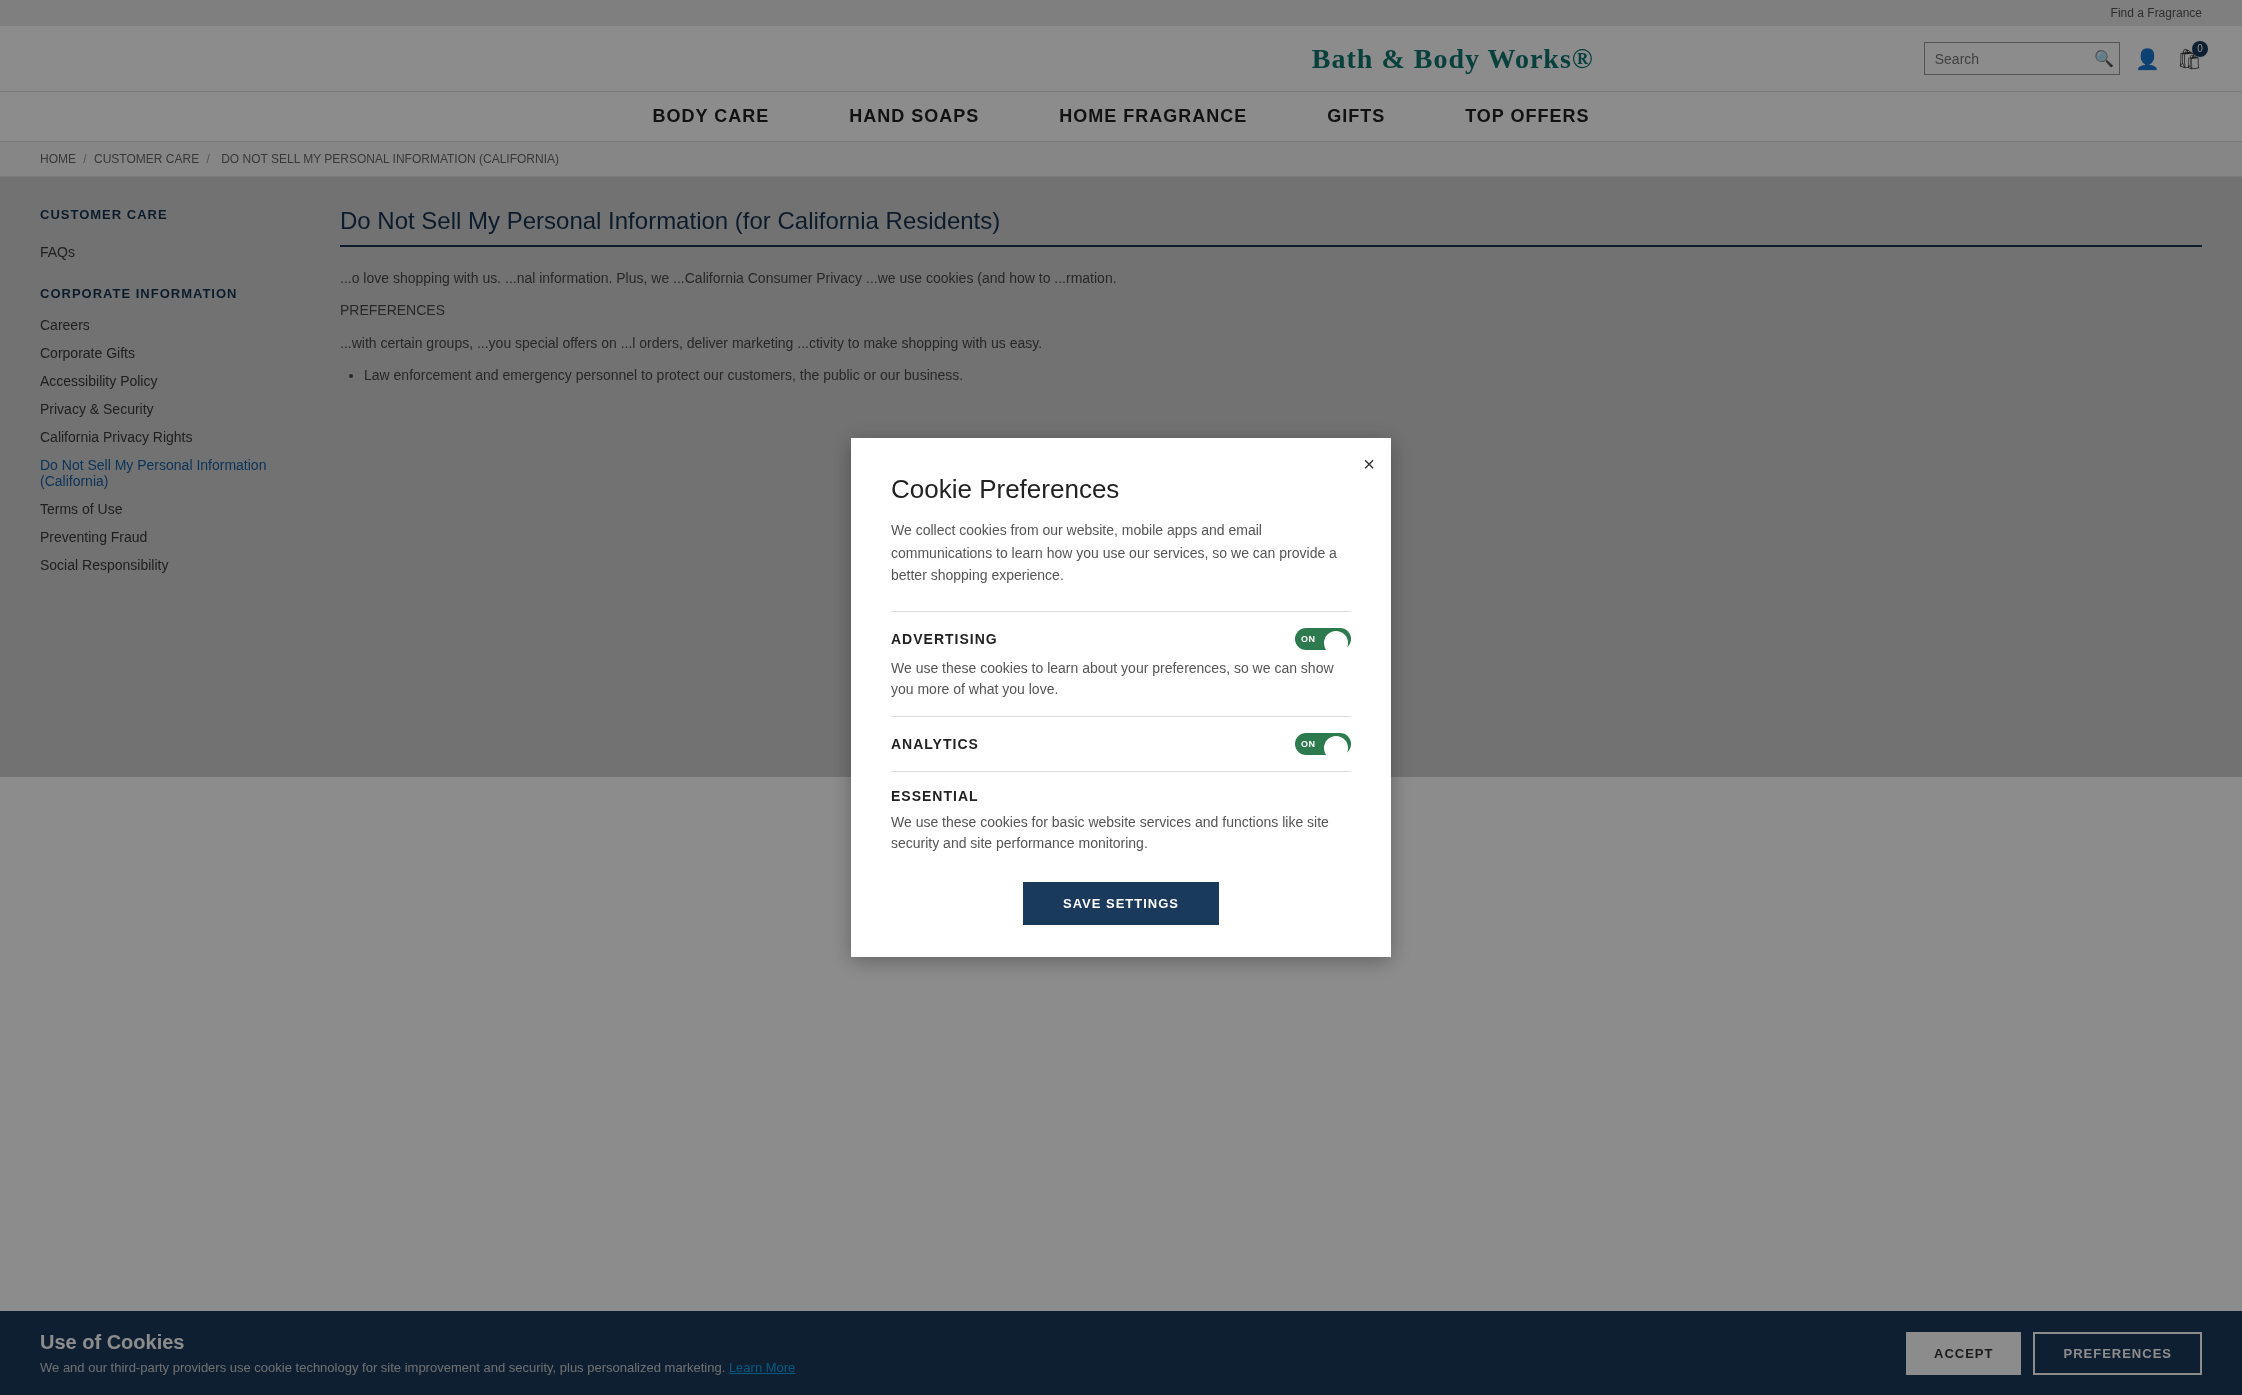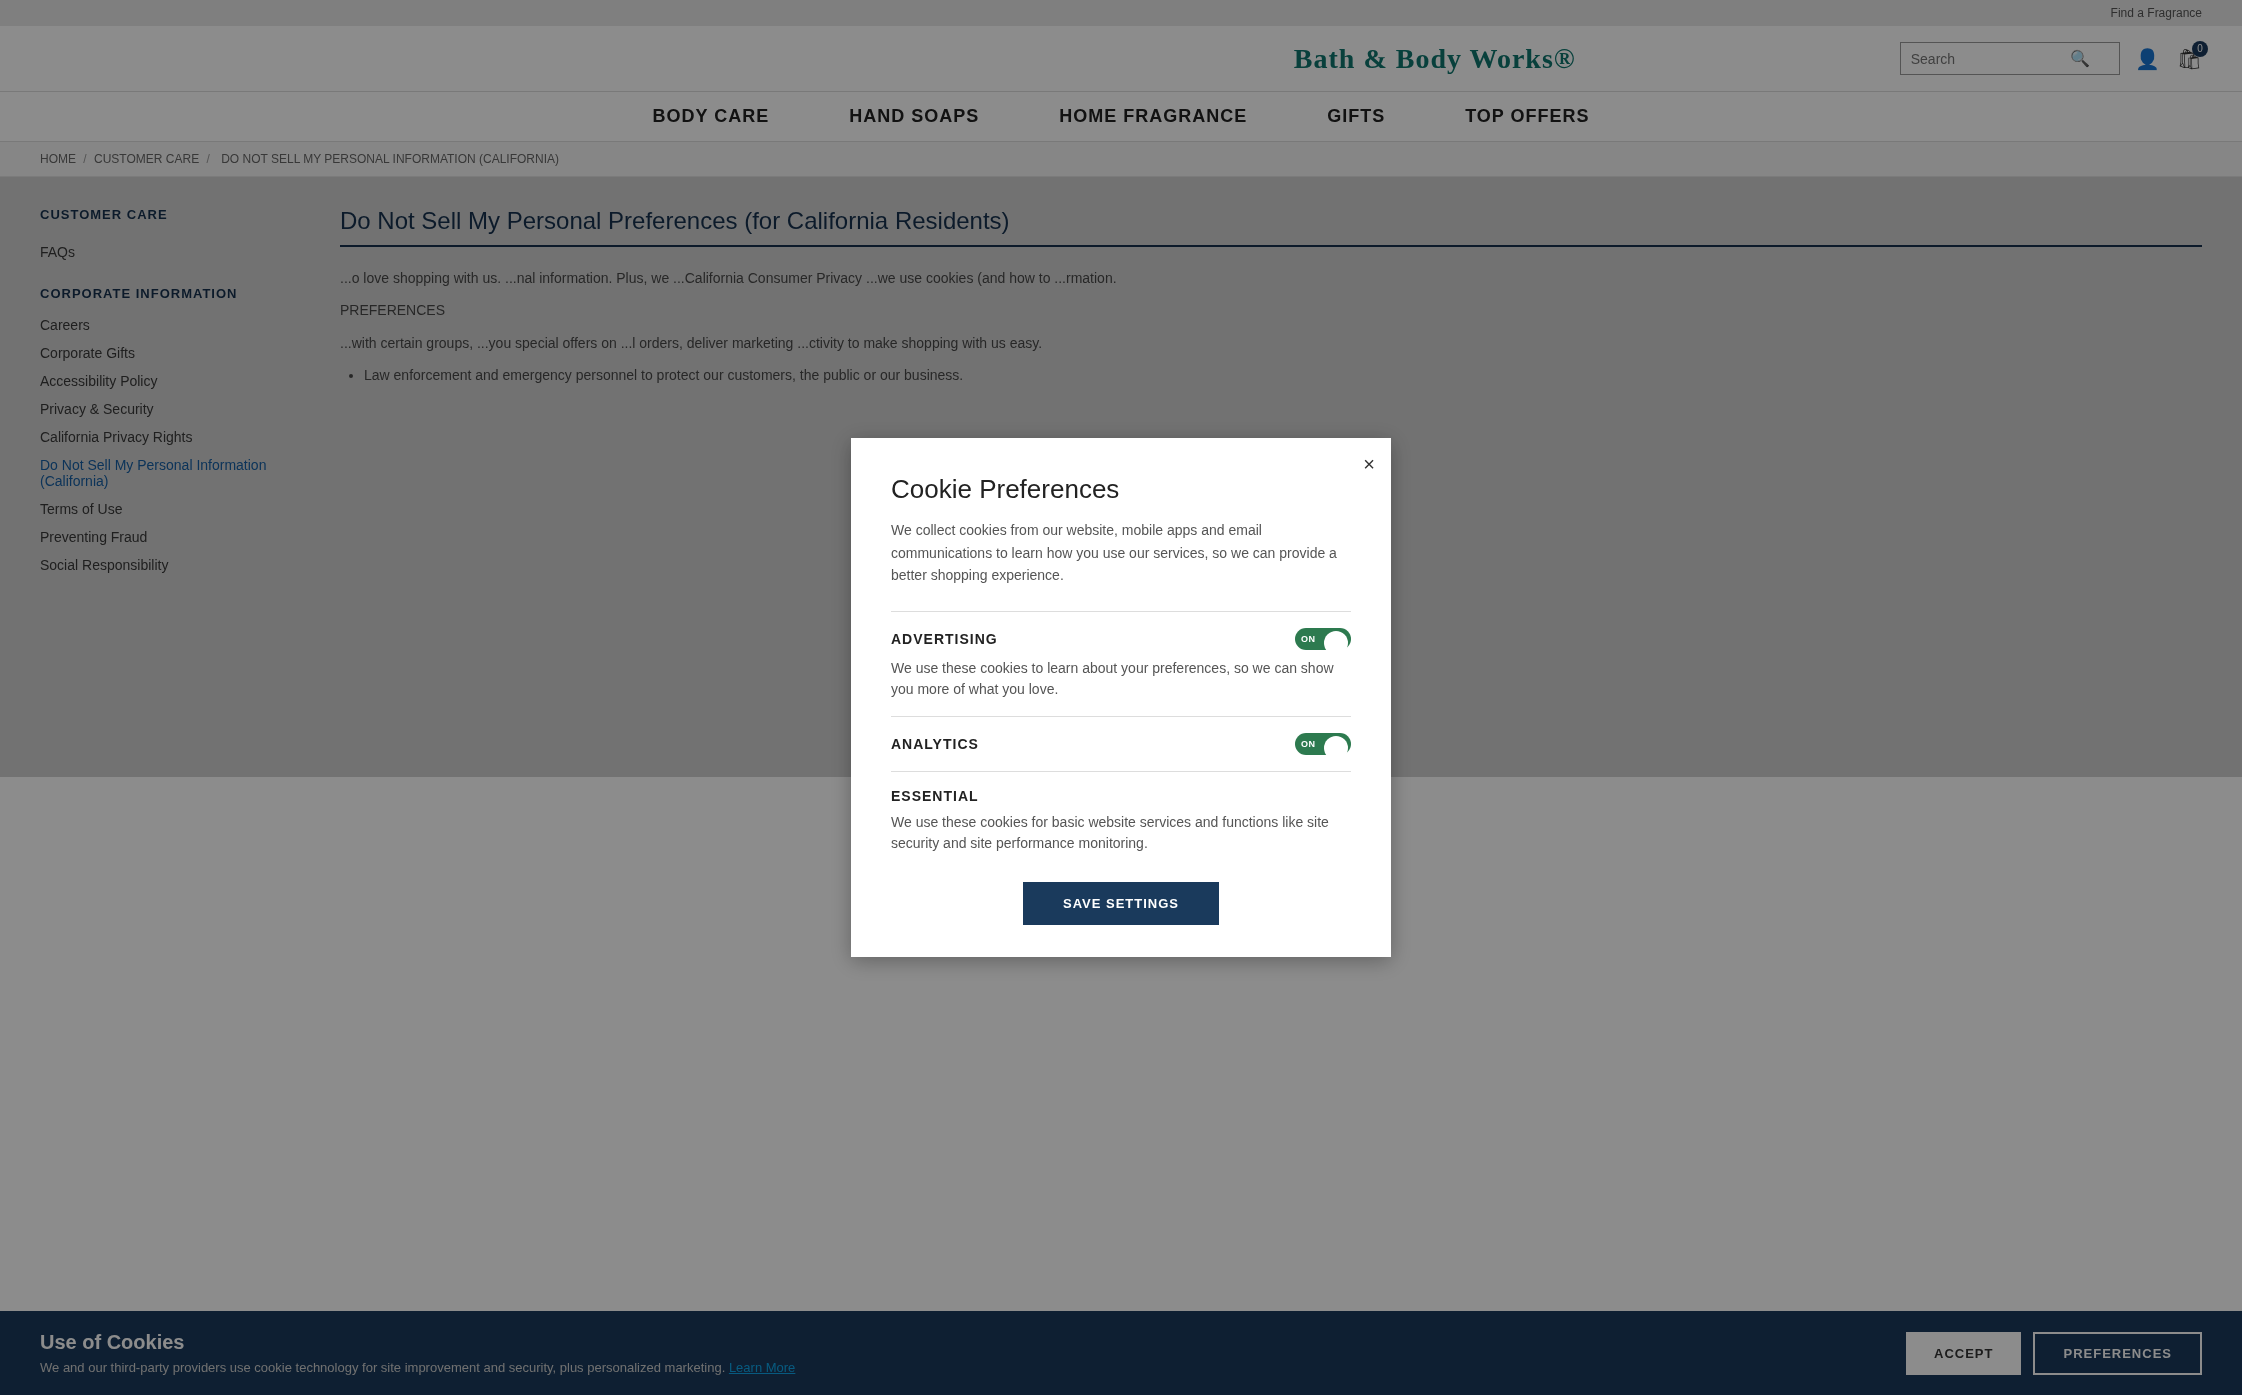--- a/index.html
+++ b/index.html
@@ -35,21 +35,21 @@
     .header-right {
       display: flex;
       align-items: center;
       gap: 16px;
     }
     .search-box {
       display: flex;
       align-items: center;
       border: 1px solid #999;
       padding: 6px 10px;
-      width: 220px;
+      width: 196px;
     }
     .search-box input {
       border: none;
       outline: none;
       font-size: 14px;
       width: 160px;
       background: transparent;
     }
     .search-icon { color: #333; font-size: 16px; cursor: pointer; }
     .header-icon { font-size: 20px; color: #333; cursor: pointer; position: relative; }
@@ -358,21 +358,21 @@
     <a class="sidebar-link">Accessibility Policy</a>
     <a class="sidebar-link">Privacy &amp; Security</a>
     <a class="sidebar-link">California Privacy Rights</a>
     <a class="sidebar-link active">Do Not Sell My Personal Information (California)</a>
     <a class="sidebar-link">Terms of Use</a>
     <a class="sidebar-link">Preventing Fraud</a>
     <a class="sidebar-link">Social Responsibility</a>
   </div>
 
   <div class="main-content">
-    <h1 class="page-title">Do Not Sell My Personal Preferences (for California Residents)</h1>
+    <h1 class="page-title">Do Not Sell My Personal Information (for California Residents)</h1>
     <p class="main-text">...o love shopping with us. ...nal information. Plus, we ...California Consumer Privacy ...we use cookies (and how to ...rmation.</p>
     <p class="main-text">PREFERENCES</p>
     <p class="main-text">...with certain groups, ...you special offers on ...l orders, deliver marketing ...ctivity to make shopping with us easy.</p>
     <ul style="margin-left:24px; margin-top:10px;">
       <li class="main-text">Law enforcement and emergency personnel to protect our customers, the public or our business.</li>
     </ul>
   </div>
 </div>
 
 <div class="overlay">

